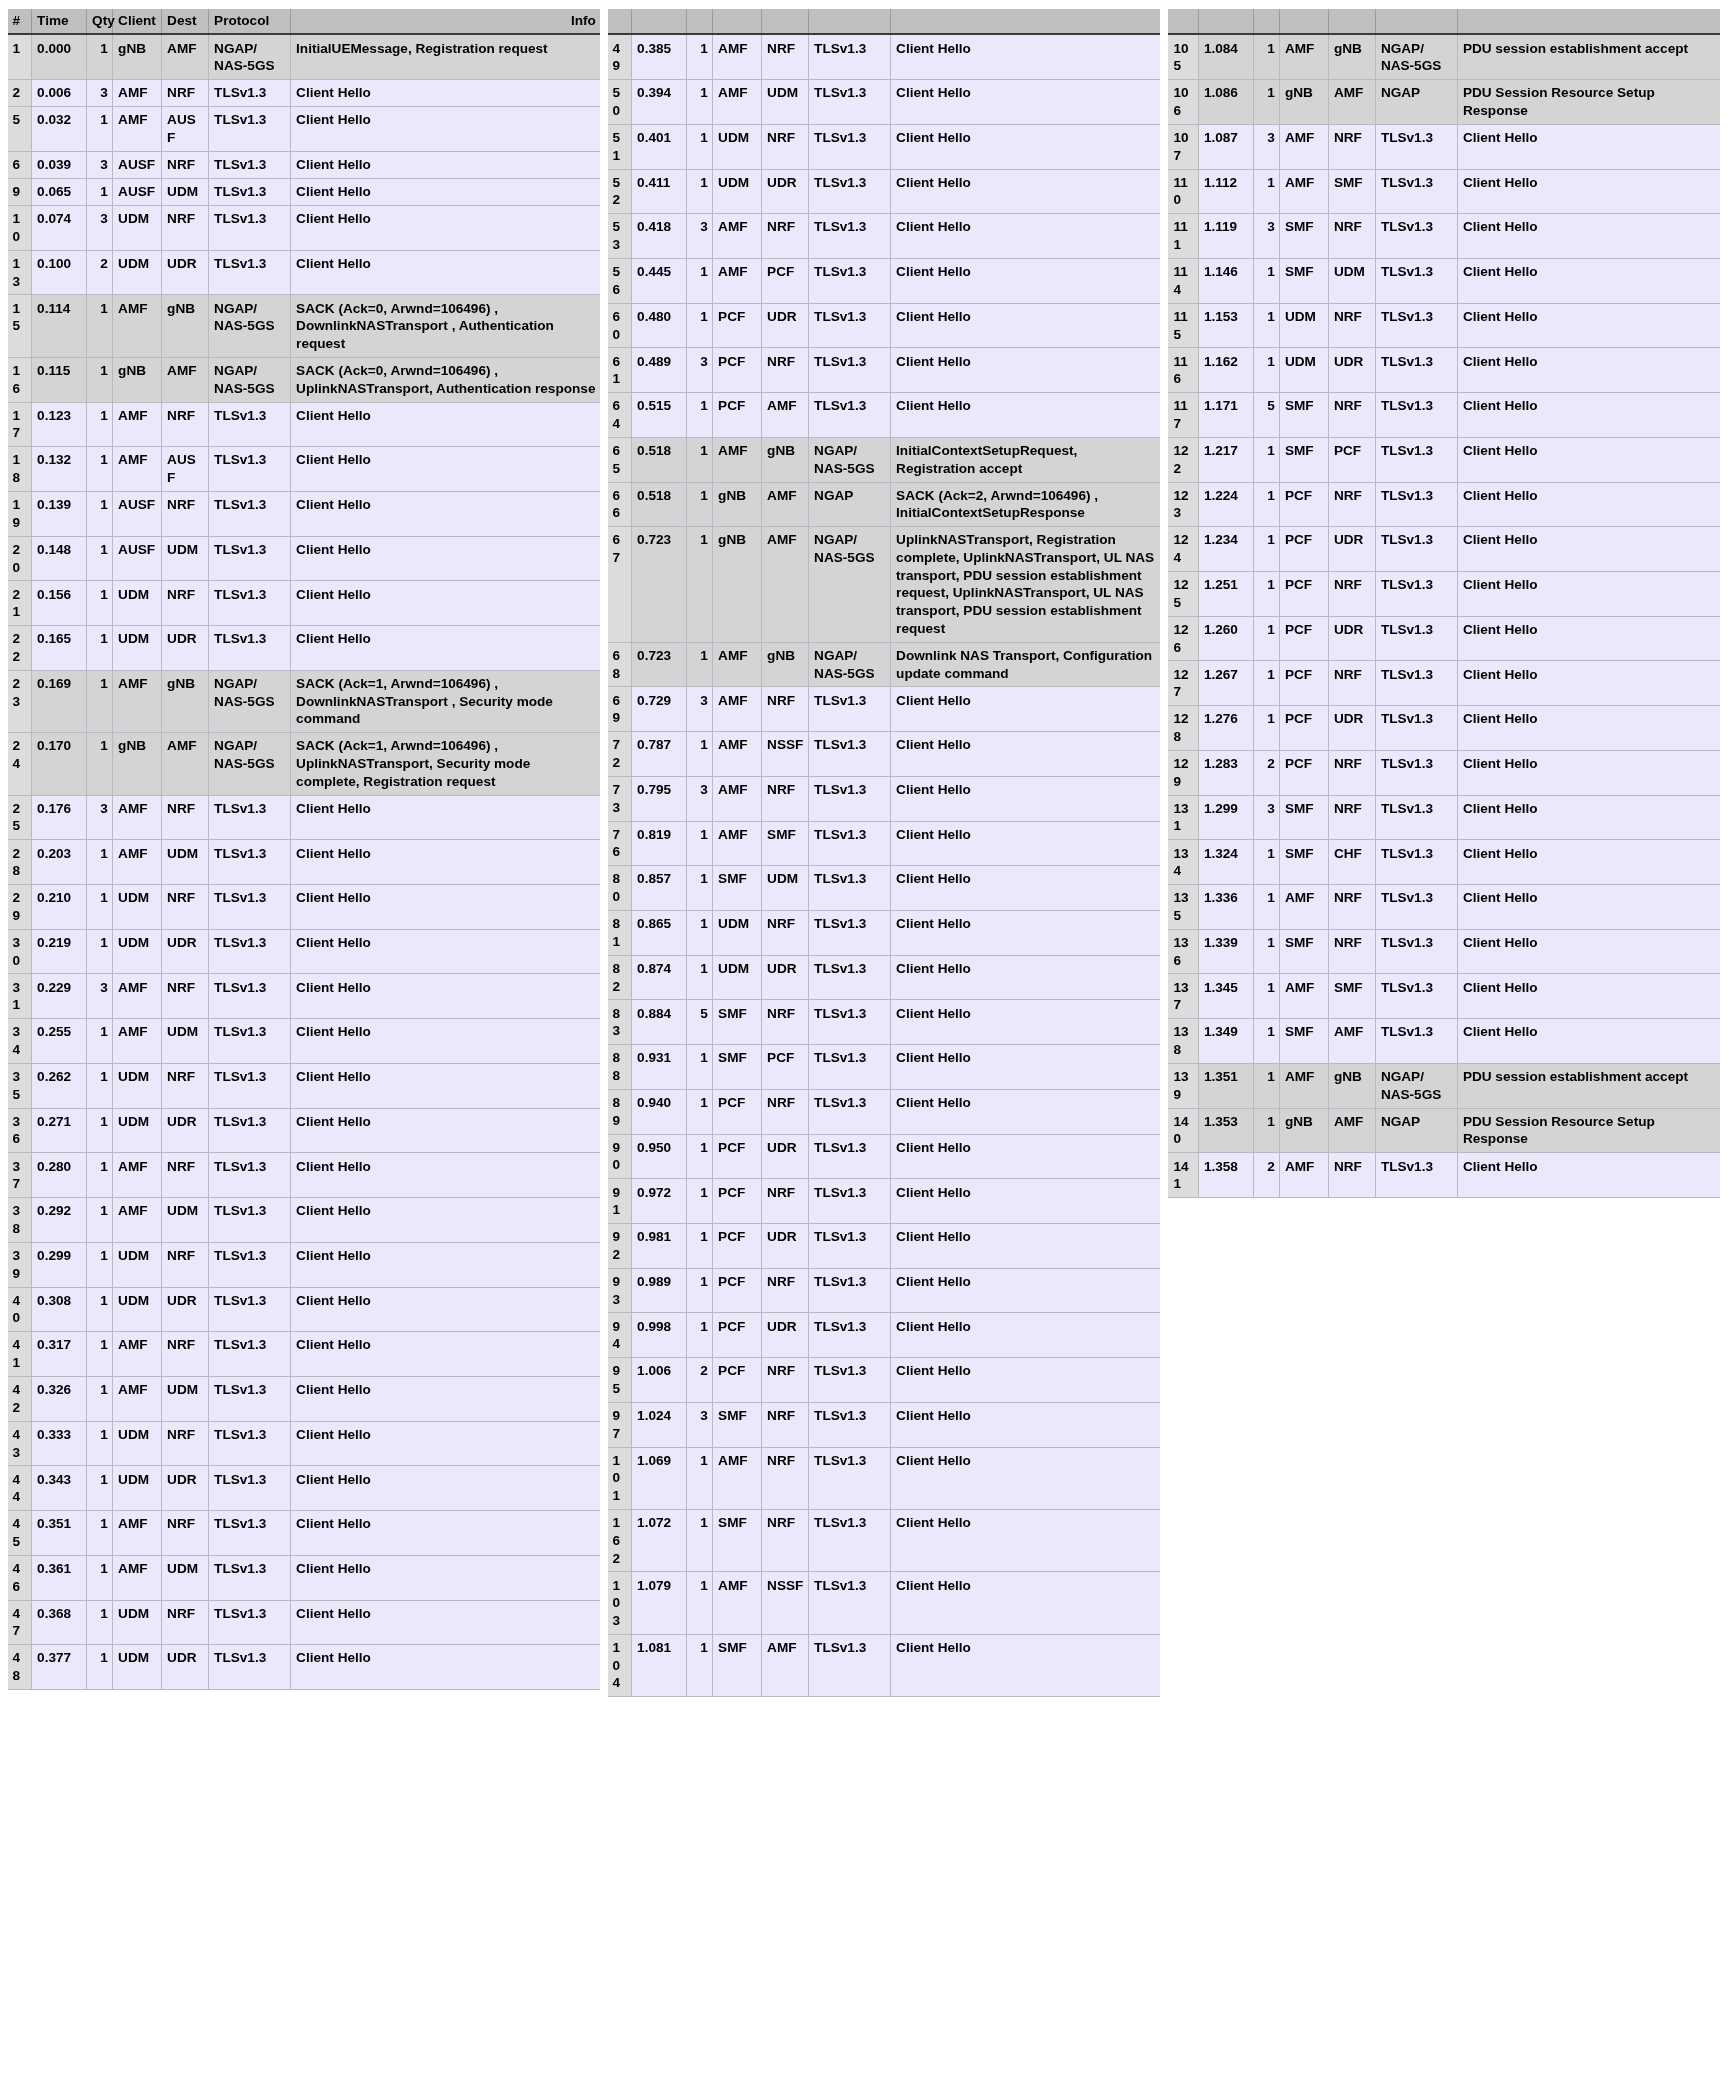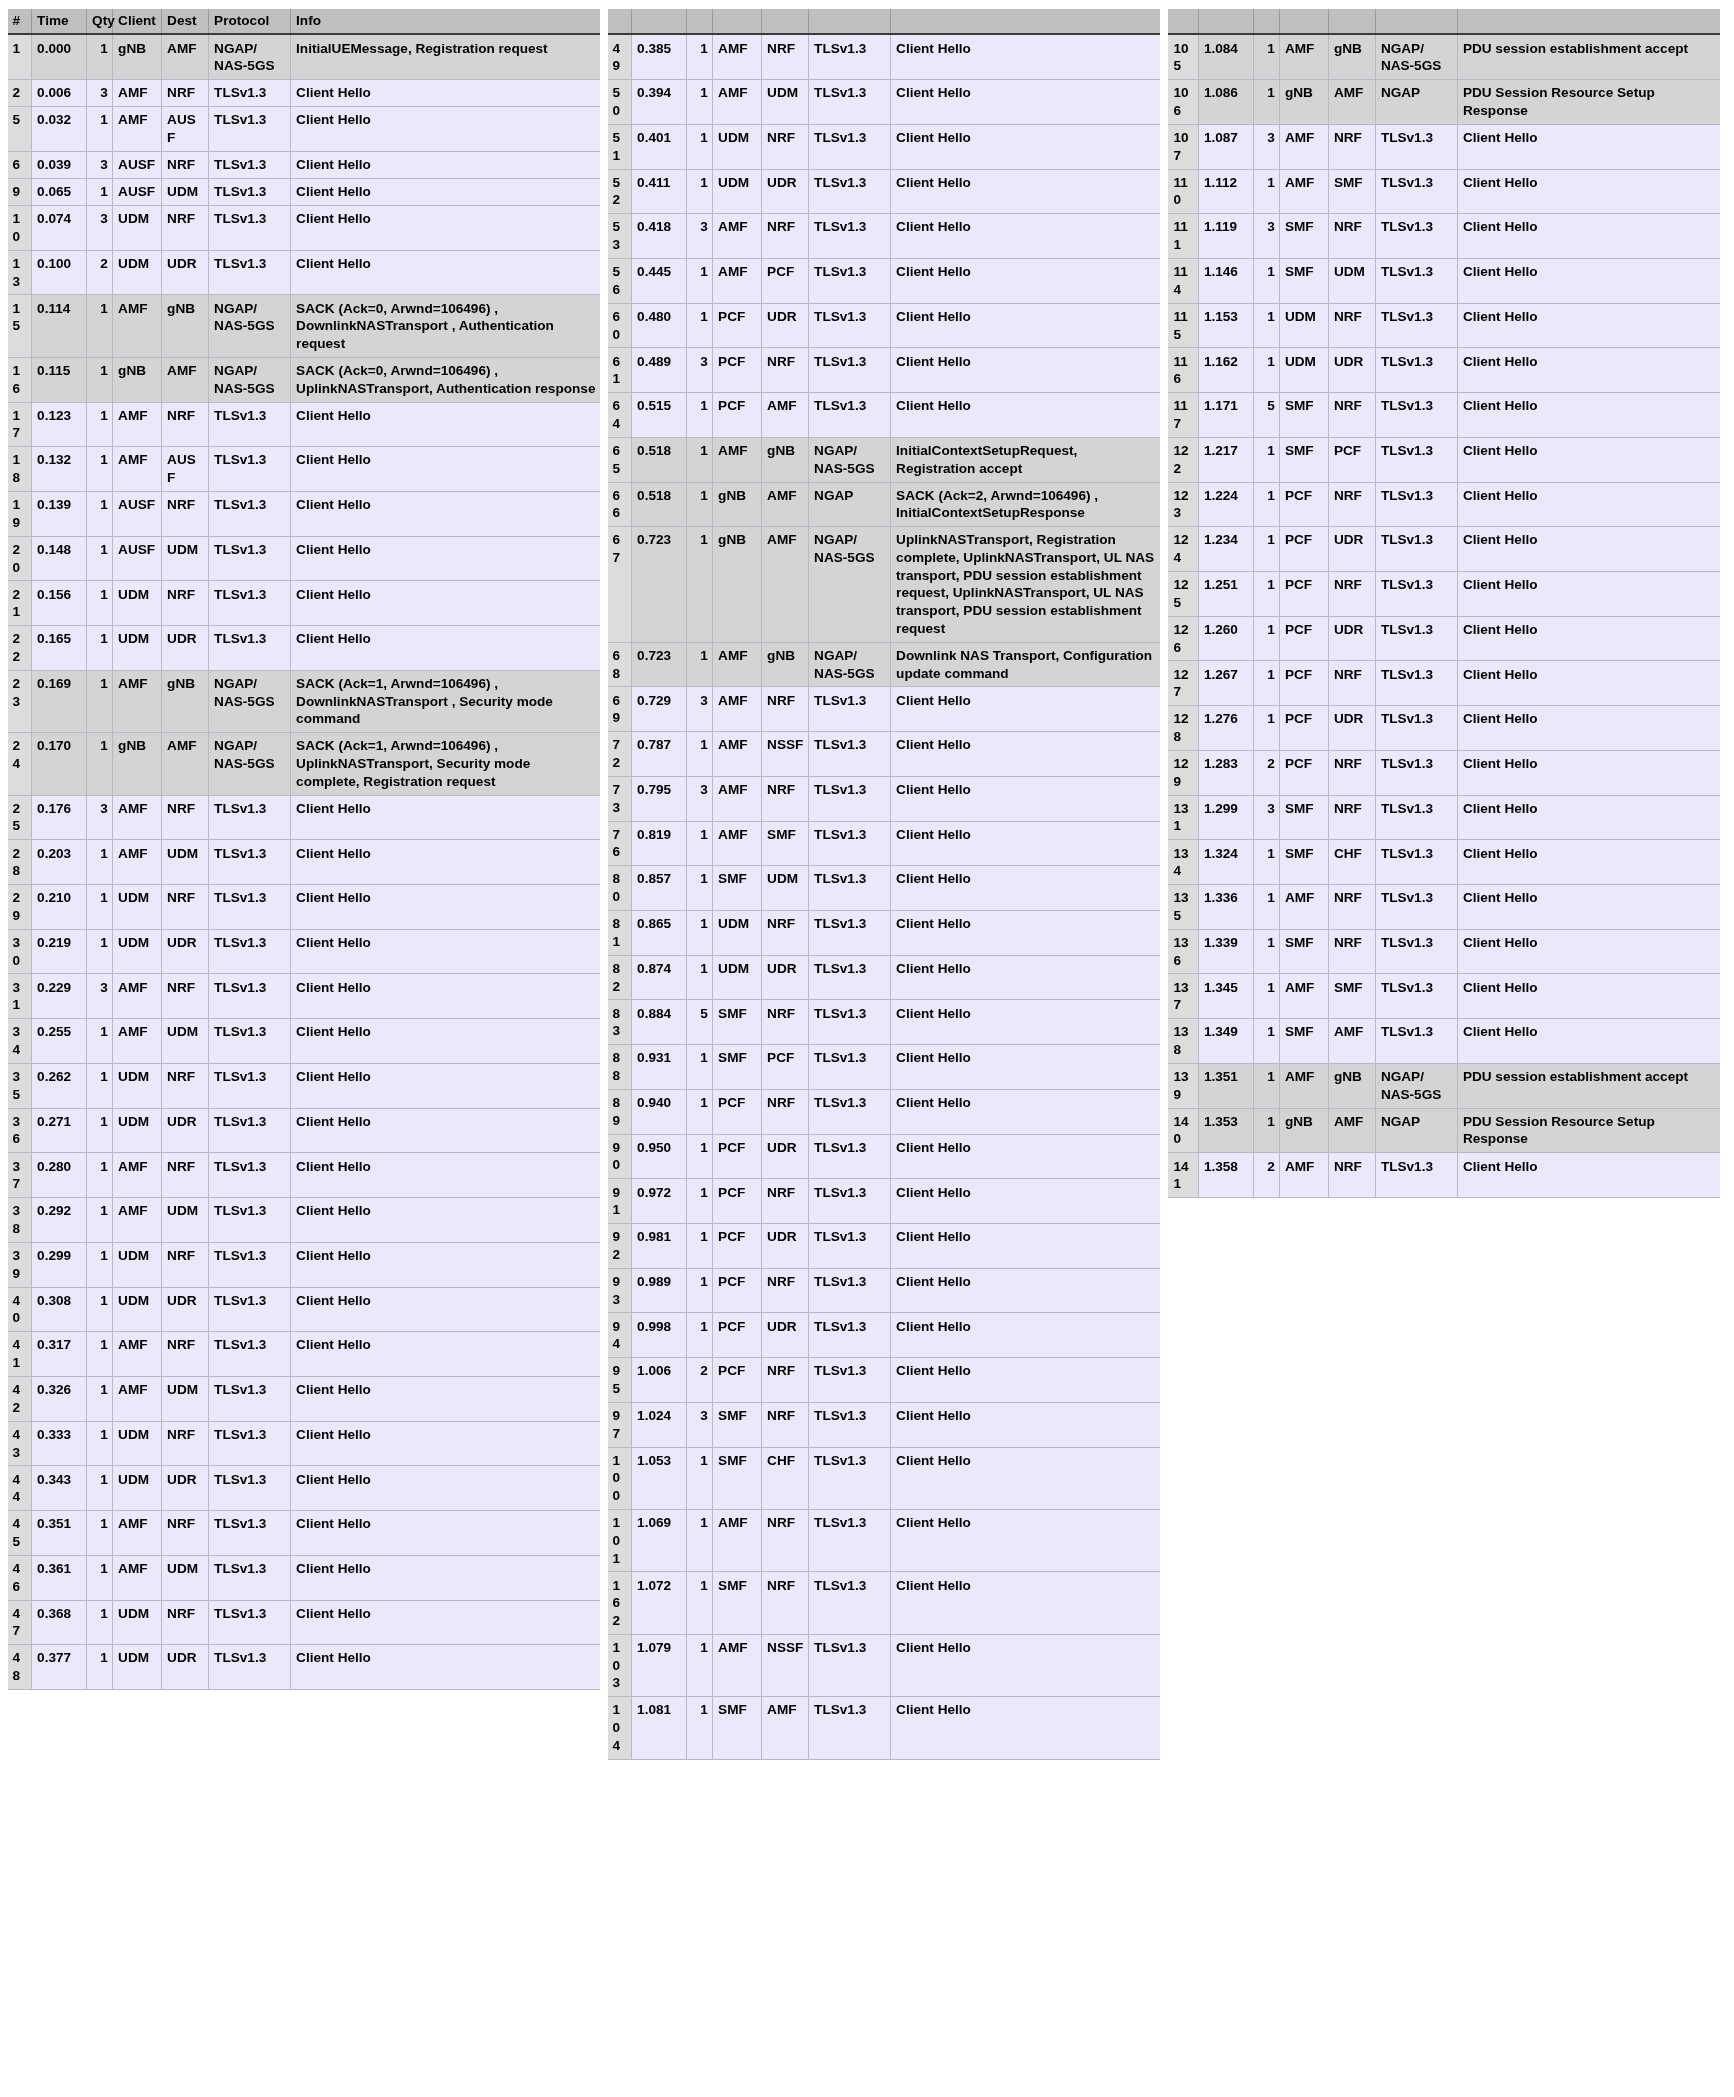--- a/index.html
+++ b/index.html
@@ -40,21 +40,21 @@
     border: none;
     border-right: 0.4px solid #9a9aa5;
     text-align: left;
     vertical-align: top;
     padding: 4.2px 4.2px 5px 5px;
     font-weight: bold;
     font-size: 13.6px;
     height: 18.5px;
     box-sizing: border-box;
   }
-  table.pkt thead th:last-child { border-right: none; }
+  table.pkt thead th:last-child { border-right: none; text-align: right; }
   table.pkt thead tr { border-bottom: 2.1px solid #3b3b3b; }
 
   table.pkt tbody td {
     border-right: 0.4px solid #b9b9c6;
     border-bottom: 0.4px solid #b9b9c6;
     padding: 4.2px 4.2px 4.2px 5px;
     vertical-align: top;
     word-wrap: break-word;
     overflow-wrap: break-word;
     line-height: 1.30;
@@ -736,29 +736,20 @@
           <tr class="tls">
             <td class="c-num">97</td>
             <td class="c-time">1.024</td>
             <td class="c-qty">3</td>
             <td class="c-cli">SMF</td>
             <td class="c-dst">NRF</td>
             <td class="c-proto">TLSv1.3</td>
             <td class="c-info">Client Hello</td>
           </tr>
           <tr class="tls">
-            <td class="c-num">100</td>
-            <td class="c-time">1.053</td>
-            <td class="c-qty">1</td>
-            <td class="c-cli">SMF</td>
-            <td class="c-dst">CHF</td>
-            <td class="c-proto">TLSv1.3</td>
-            <td class="c-info">Client Hello</td>
-          </tr>
-          <tr class="tls">
             <td class="c-num">101</td>
             <td class="c-time">1.069</td>
             <td class="c-qty">1</td>
             <td class="c-cli">AMF</td>
             <td class="c-dst">NRF</td>
             <td class="c-proto">TLSv1.3</td>
             <td class="c-info">Client Hello</td>
           </tr>
           <tr class="tls">
             <td class="c-num">162</td>

